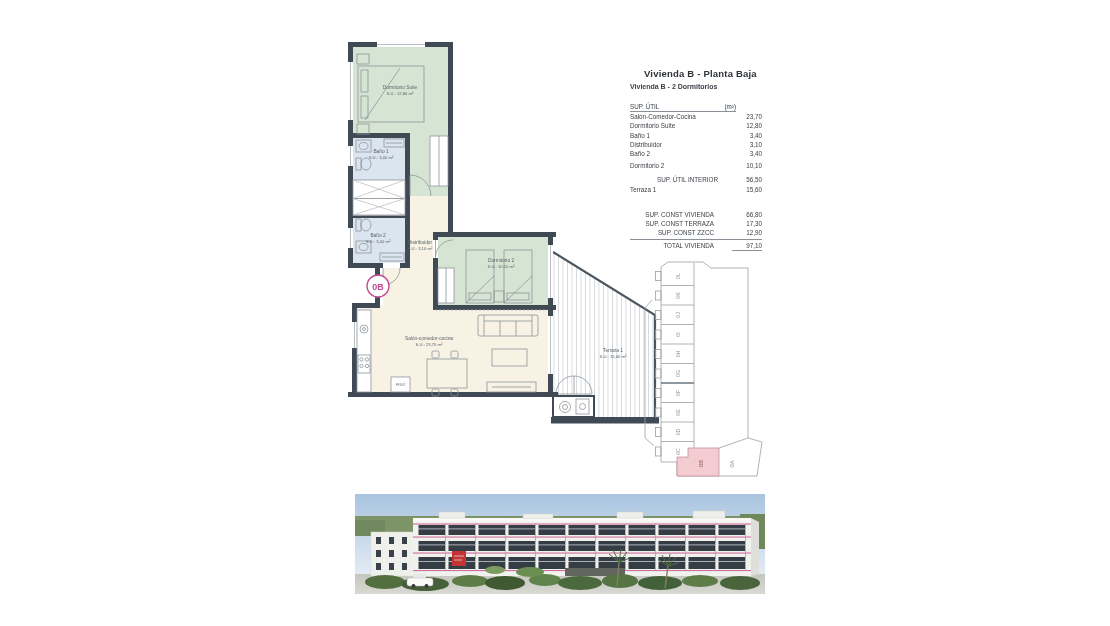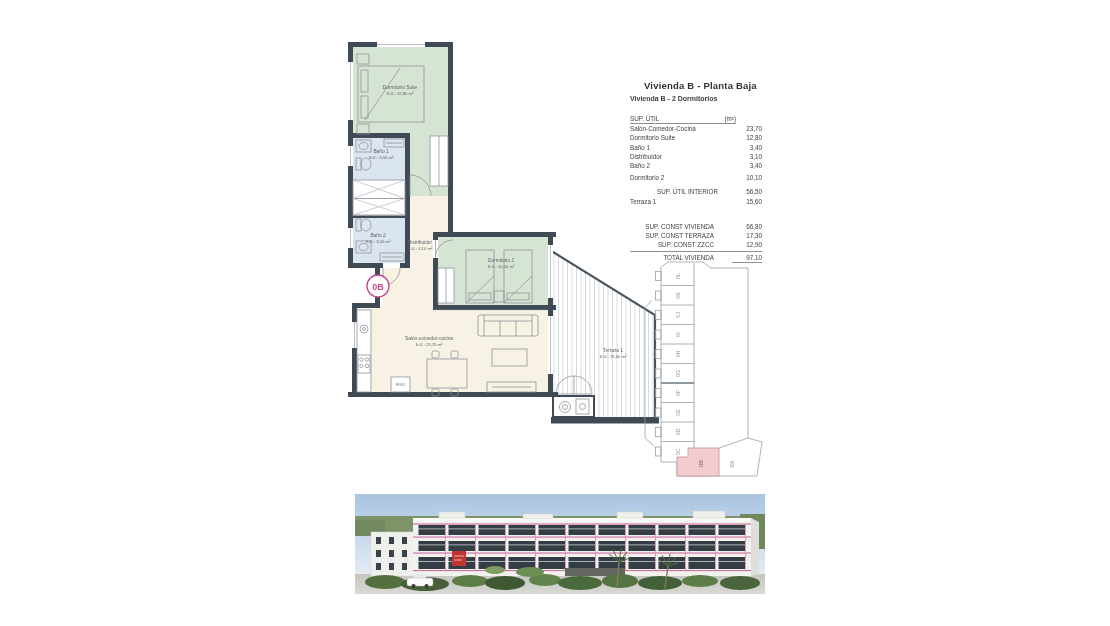--- a/index.html
+++ b/index.html
@@ -19,21 +19,21 @@
   .rarea{font-size:4.2px;fill:#5c636b;text-anchor:middle;}
   .tiny{font-size:3px;fill:#6a7076;text-anchor:middle;}
 
   
   #keyplan{left:638px;top:258px;}
   .kline{stroke:#9aa0a6;stroke-width:0.8;fill:none;}
   .klabel{font-size:5.2px;fill:#8b9197;text-anchor:middle;}
 
   
   .info-panel{position:absolute;left:630px;top:64px;width:132px;color:#3c4147;}
-  .ip-title{font-size:9.5px;font-weight:bold;letter-spacing:.2px;color:#2e3338;margin:16px 0 0 14px;}
+  .ip-title{font-size:9.5px;font-weight:bold;letter-spacing:.2px;color:#2e3338;margin:4px 0 0 14px;}
   .ip-sub{font-size:7px;font-weight:bold;margin-top:4px;}
   .ip-head{display:flex;justify-content:space-between;align-items:flex-end;width:106px;
            margin-top:13px;padding-bottom:1px;border-bottom:1px solid #8a9097;font-size:6.3px;}
   .ip-row{display:flex;justify-content:space-between;font-size:6.3px;line-height:9.3px;}
   .ip-row .val{width:30px;text-align:right;}
   .r-gap{margin-top:2.5px;}
   .ip-row.sub{margin-top:5px;}
   .ip-row.sub .lbl{width:88px;text-align:right;}
   .const-block{margin-top:16px;}
   .ip-row.cr .lbl{width:84px;text-align:right;}

